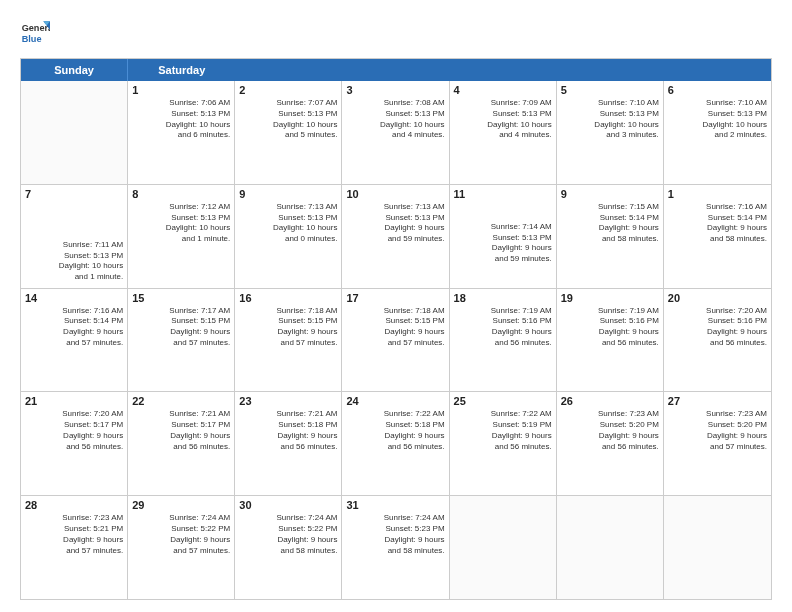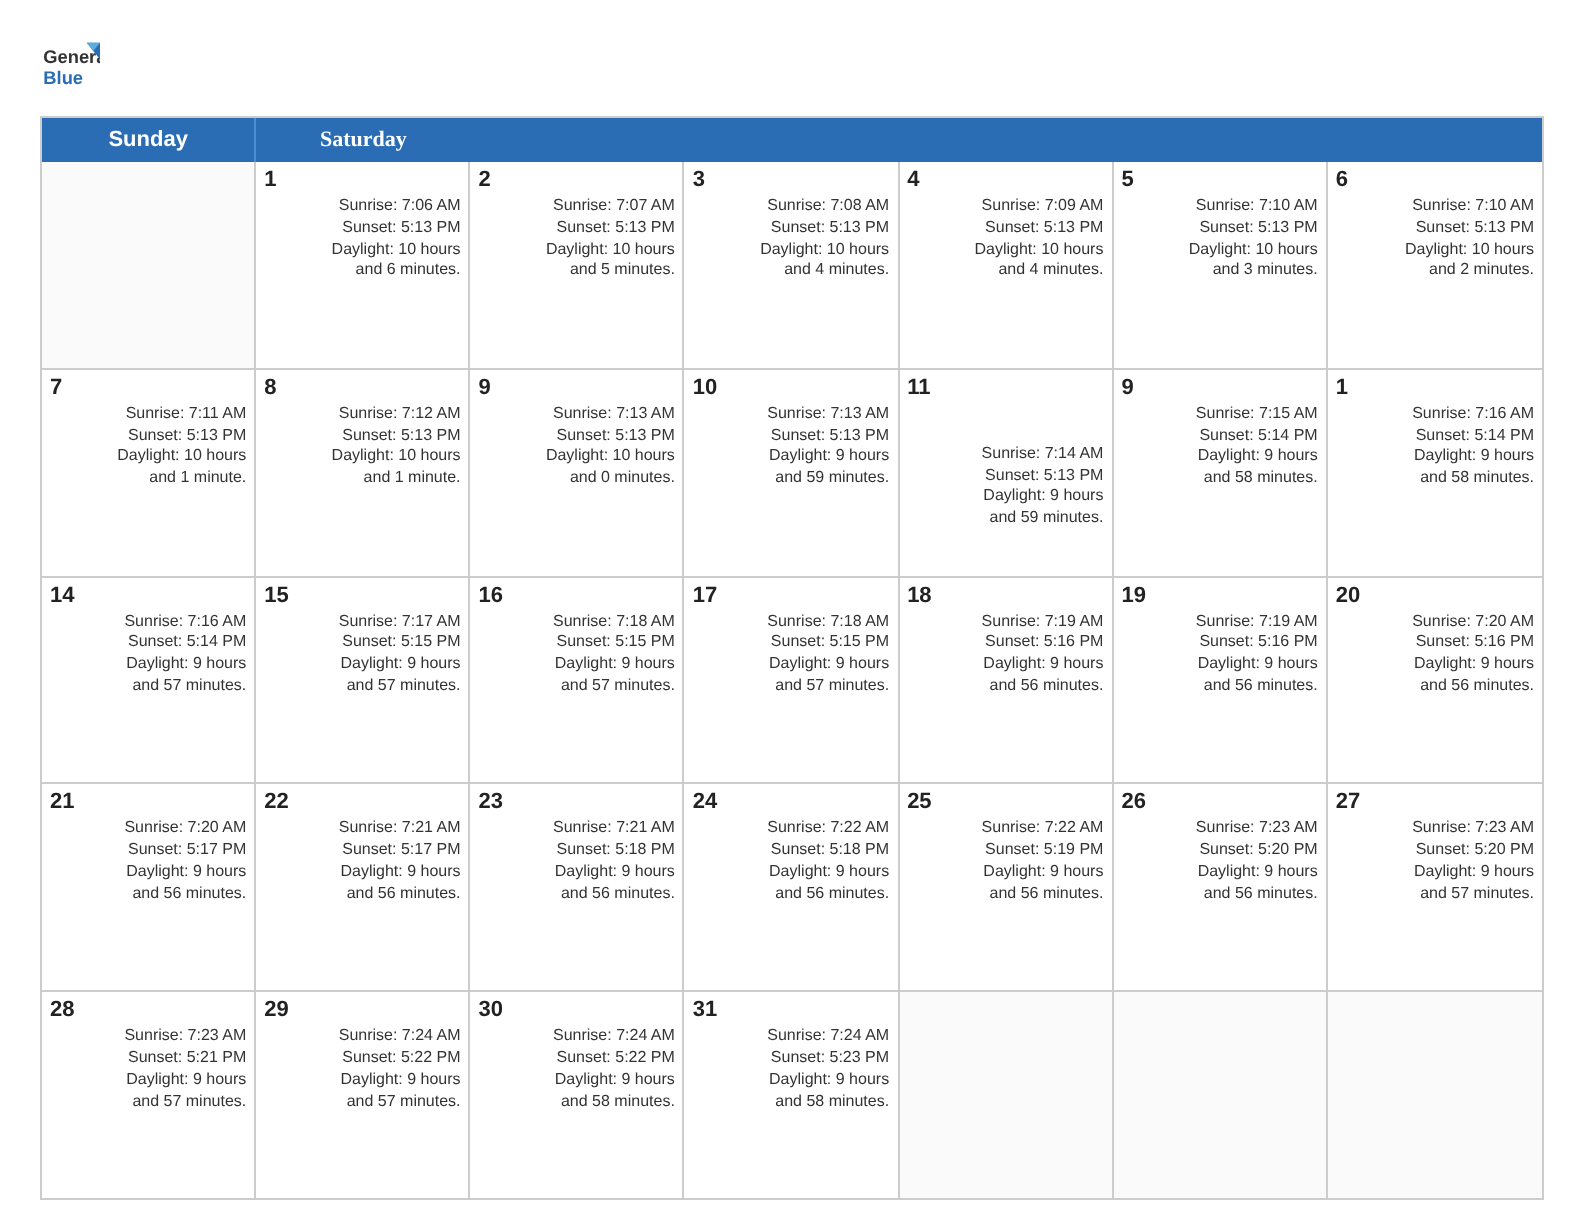--- a/index.html
+++ b/index.html
@@ -57,21 +57,21 @@
       background: #2a6db5;
     }
     .cal-header-cell {
       color: #fff;
       font-size: 11px;
       font-weight: bold;
       text-align: center;
       padding: 5px 2px;
       border-right: 1px solid #4a8dd5;
     }
-    .cal-header-cell:last-child { border-right: none; font-family: Liberation Serif, serif; }
+    .cal-header-cell:last-child { border-right: none; }
     .cal-body {
       flex: 1;
       display: flex;
       flex-direction: column;
     }
     .cal-row {
       display: grid;
       grid-template-columns: repeat(7, 1fr);
       flex: 1;
       border-bottom: 1px solid #ccc;
@@ -168,21 +168,21 @@
             <div class="day-num">6</div>
             <div class="cell-info" style="white-space: pre-line;">Sunrise: 7:10 AM
 Sunset: 5:13 PM
 Daylight: 10 hours
 and 2 minutes.</div>
           </div>
         </div>
         <div class="cal-row">
           <div class="cal-cell">
             <div class="day-num">7</div>
-            <div class="cell-info" style="white-space: pre-line;">Sunrise: 7:11 AM
+            <div class="cell-info" style="white-space: pre-line; margin-top: 38px;">Sunrise: 7:11 AM
 Sunset: 5:13 PM
 Daylight: 10 hours
 and 1 minute.</div>
           </div>
           <div class="cal-cell">
             <div class="day-num">8</div>
             <div class="cell-info" style="white-space: pre-line;">Sunrise: 7:12 AM
 Sunset: 5:13 PM
 Daylight: 10 hours
 and 1 minute.</div>

